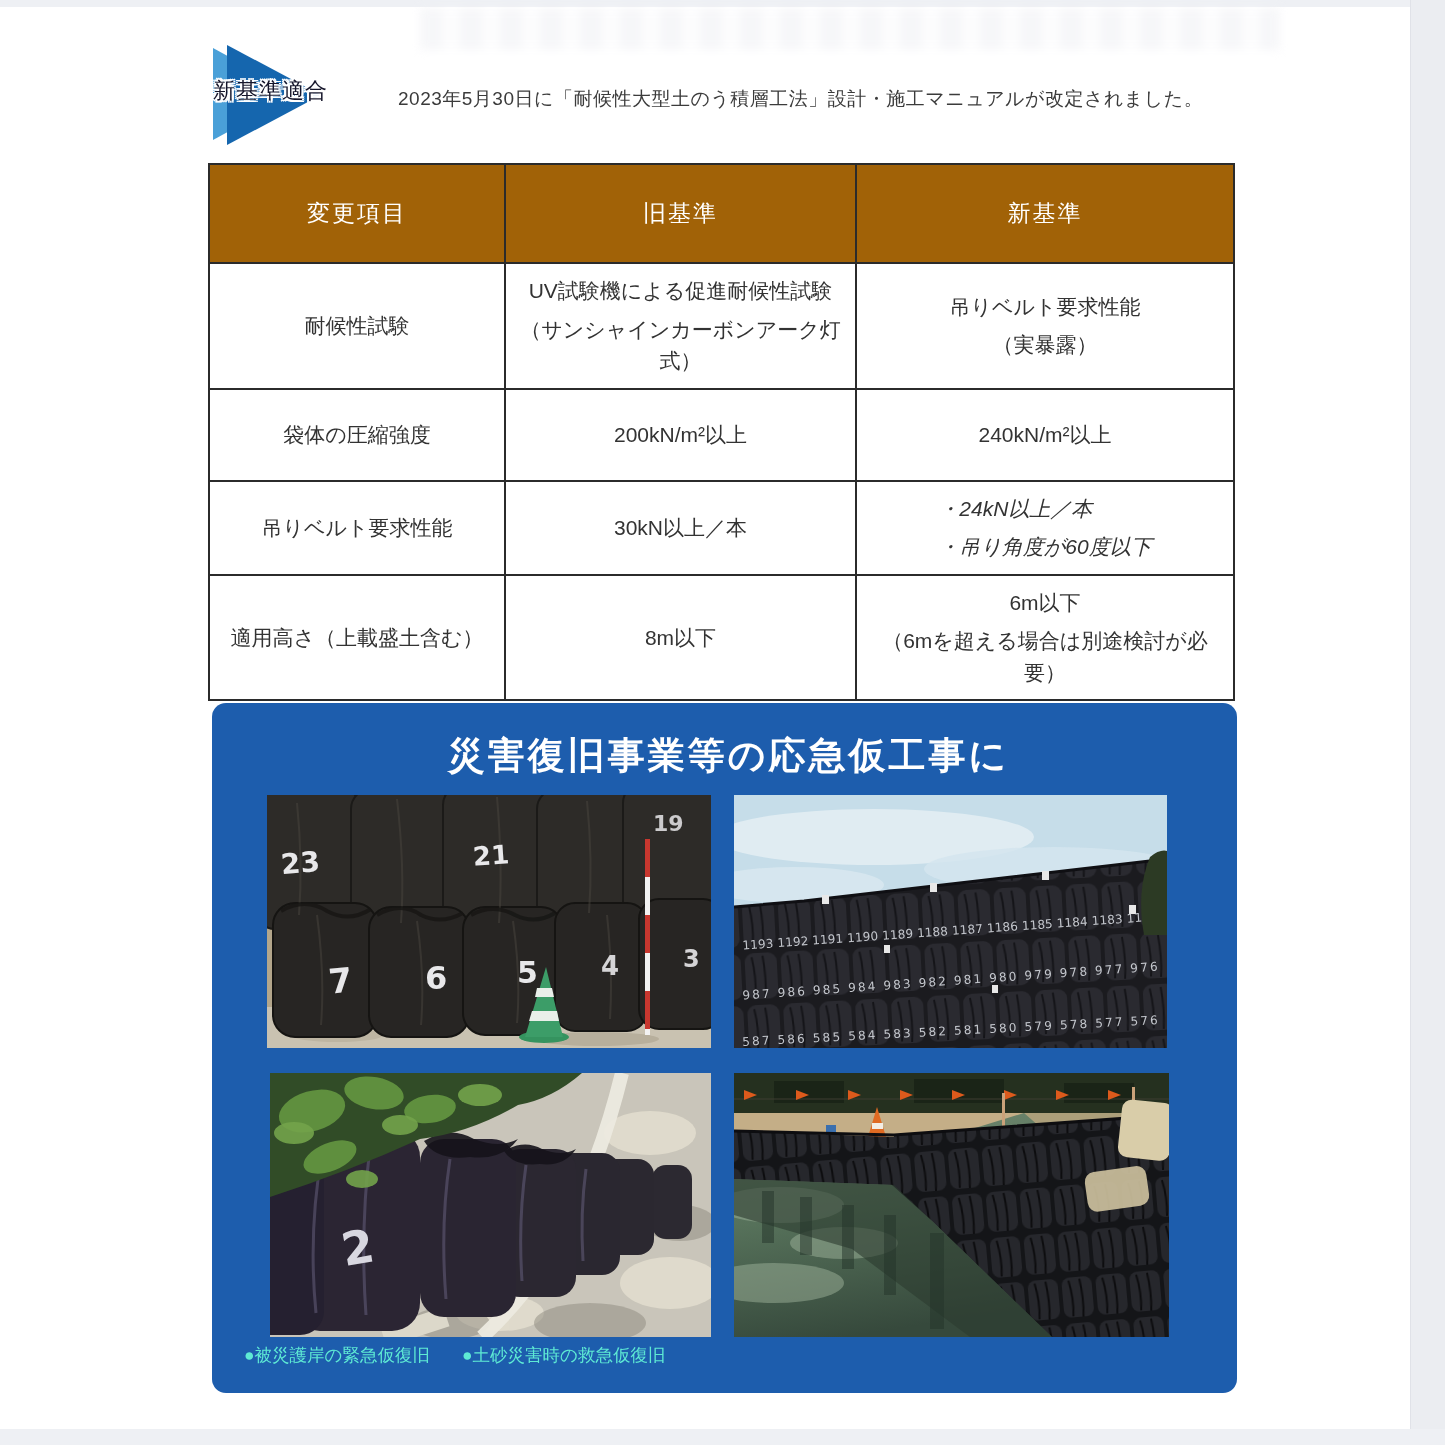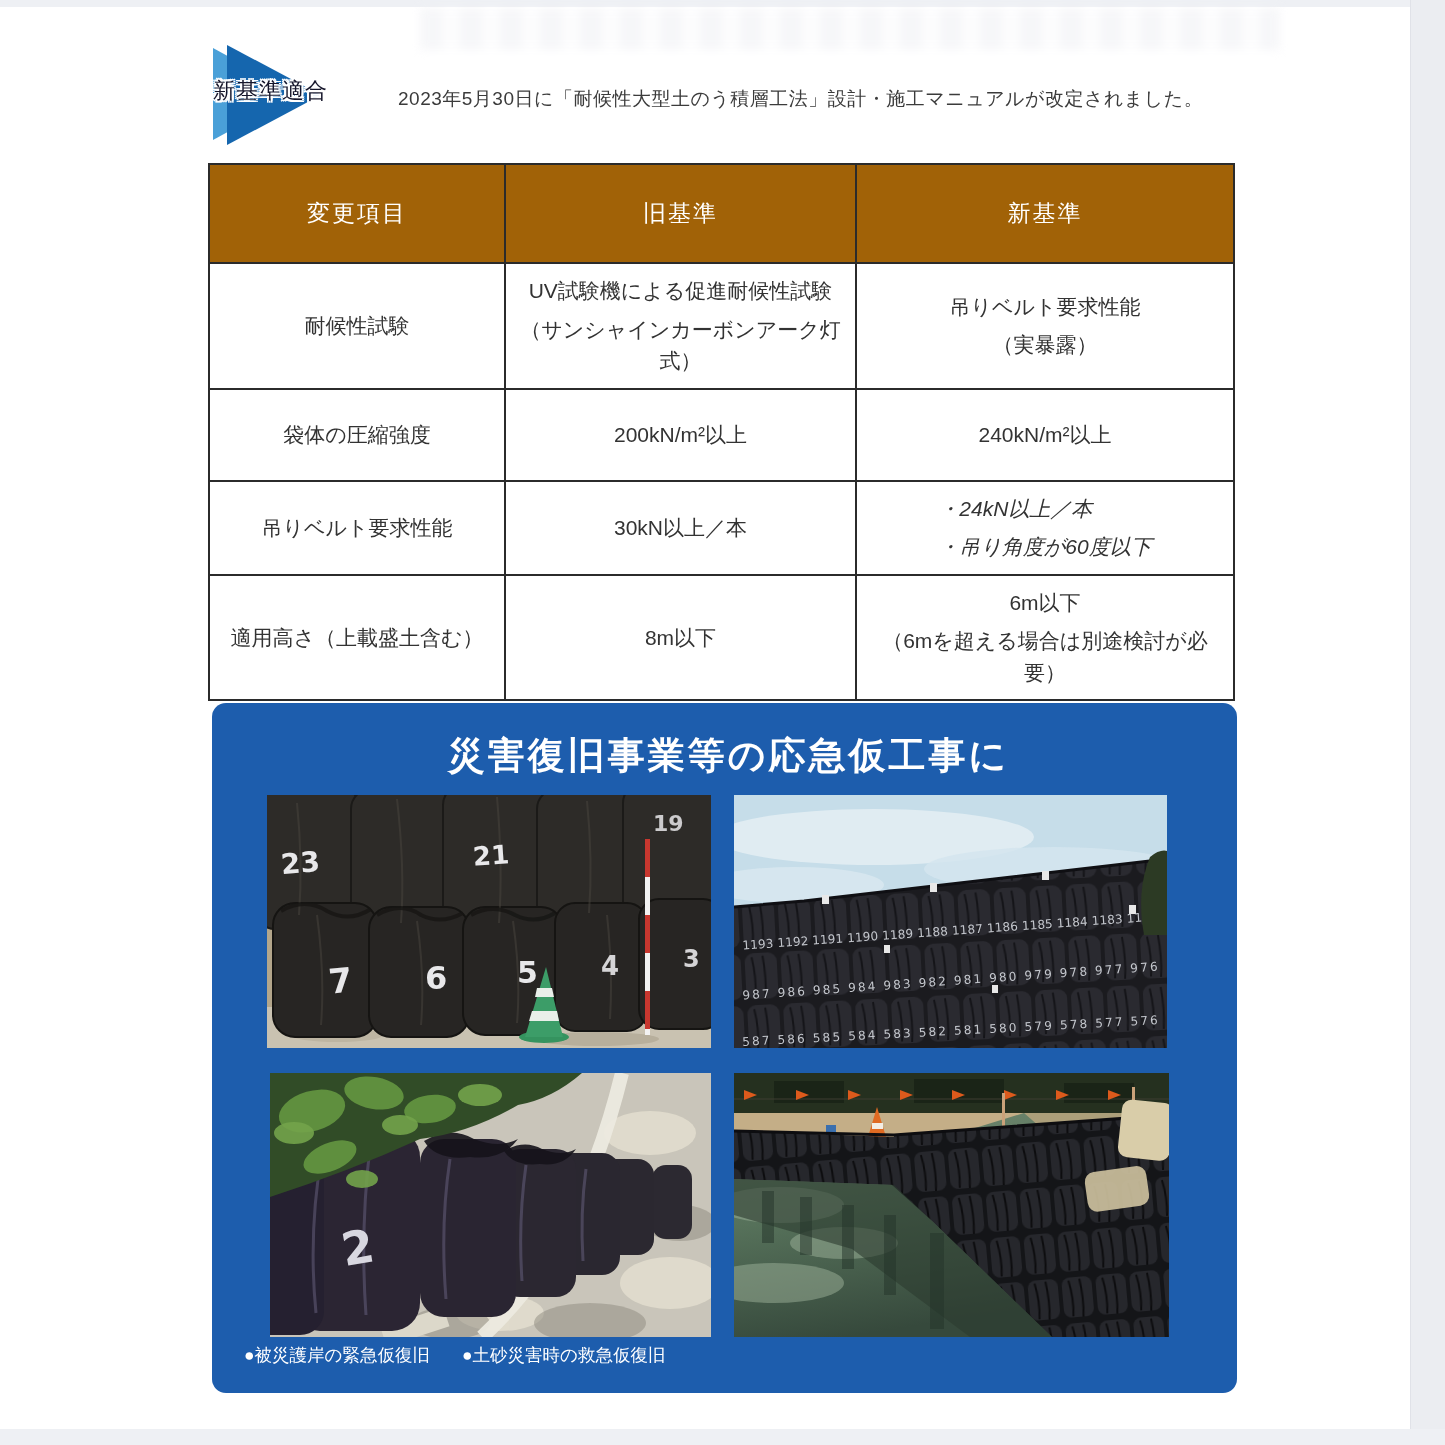--- a/index.html
+++ b/index.html
@@ -47,21 +47,21 @@
   
   .panel{position:absolute;left:212px;top:703px;width:1025px;height:690px;background:#1d5dad;border-radius:14px;}
   .panel-title{margin:4px;position:absolute;left:0;top:24px;width:100%;text-align:center;
     font-size:37px;font-weight:800;color:#ffffff;letter-spacing:3px;}
   .photo{position:absolute;overflow:hidden;}
   .photo svg{display:block;width:100%;height:100%;}
   .photo-1{left:55px;top:92px;width:444px;height:253px;}
   .photo-2{left:522px;top:92px;width:433px;height:253px;}
   .photo-3{left:58px;top:370px;width:441px;height:264px;}
   .photo-4{left:522px;top:370px;width:435px;height:264px;}
-  .captions{position:absolute;left:32px;top:640px;display:flex;gap:32px;color:#ffffff;font-size:17.5px;white-space:nowrap;}
+  .captions{position:absolute;left:32px;top:640px;display:flex;gap:32px;color:#5eead4;font-size:17.5px;white-space:nowrap;}
   svg text{font-family:"DejaVu Sans","Liberation Sans",sans-serif;}
 </style>
 </head>
 <body>
 
 <div class="edge-top"></div>
 <div class="edge-right"></div>
 <div class="edge-bottom"></div>
 <div class="ghost-band"></div>
 

